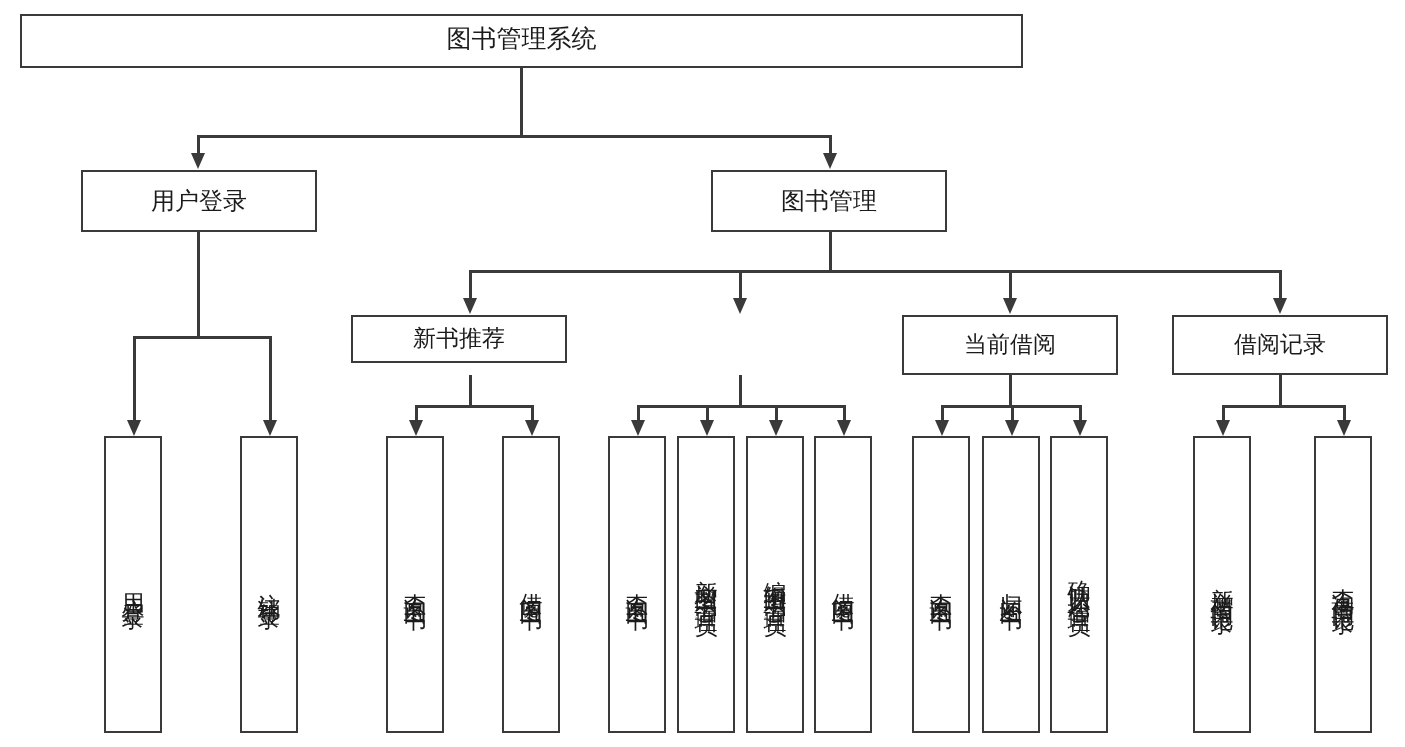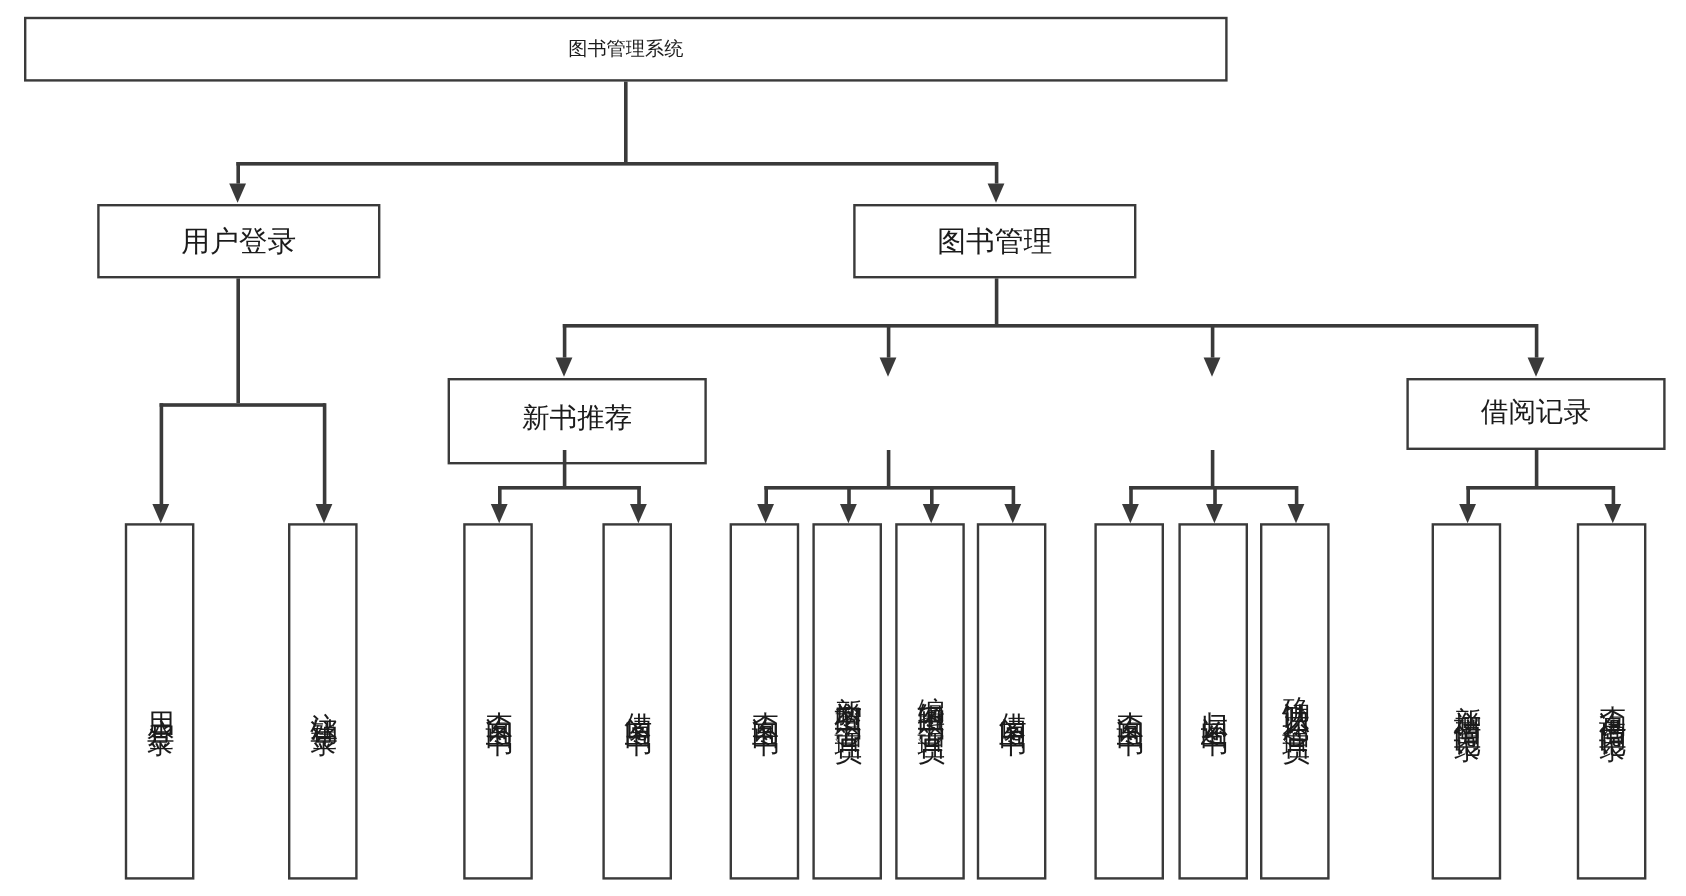--- a/index.html
+++ b/index.html
@@ -31,21 +31,21 @@
     color: #1b1b1b;
   }
   .node .label {
     display: block;
     text-align: center;
     line-height: 1.18;
     white-space: nowrap;
   }
 
   
-  .node.root .label { font-size: 16px; }
+  .node.root .label { font-size: 25px; font-family: Liberation Mono, monospace; }
   
   .node.h2 .label { font-size: 24px; }
   .node.h3 .label { font-size: 23px; }
 
   
   .node.leaf {
     border-width: 2.5px;
     align-items: center;
     justify-content: center;
   }
@@ -126,22 +126,25 @@
 
   <div class="vline" style="left:739px; top:270px; height:28px;"></div>
   <div class="arrow" style="left:733px; top:298px;"></div>
 
   <div class="vline" style="left:1009px; top:270px; height:28px;"></div>
   <div class="arrow" style="left:1003px; top:298px;"></div>
 
   <div class="vline" style="left:1279px; top:270px; height:28px;"></div>
   <div class="arrow" style="left:1273px; top:298px;"></div>
 
-  <div class="node h3" style="left:373px; top:315px; width:216px; height:72px;font-family:Liberation Mono, monospace;">
+  <div class="node h3" style="left:351px; top:315px; width:216px; height:48px;">
     <span class="label">新书推荐</span>
+  </div>
+  <div class="node h3" style="left:902px; top:315px; width:216px; height:60px;">
+    <span class="label">当前借阅</span>
   </div>
   <div class="node h3" style="left:1172px; top:315px; width:216px; height:60px;">
     <span class="label">借阅记录</span>
   </div>
 
   <div class="vline" style="left:469px; top:375px; height:30px;"></div>
   <div class="hline" style="left:415px; top:405px; width:119px;"></div>
   <div class="vline" style="left:415px; top:405px; height:15px;"></div>
   <div class="arrow" style="left:409px; top:420px;"></div>
   <div class="vline" style="left:531px; top:405px; height:15px;"></div>

